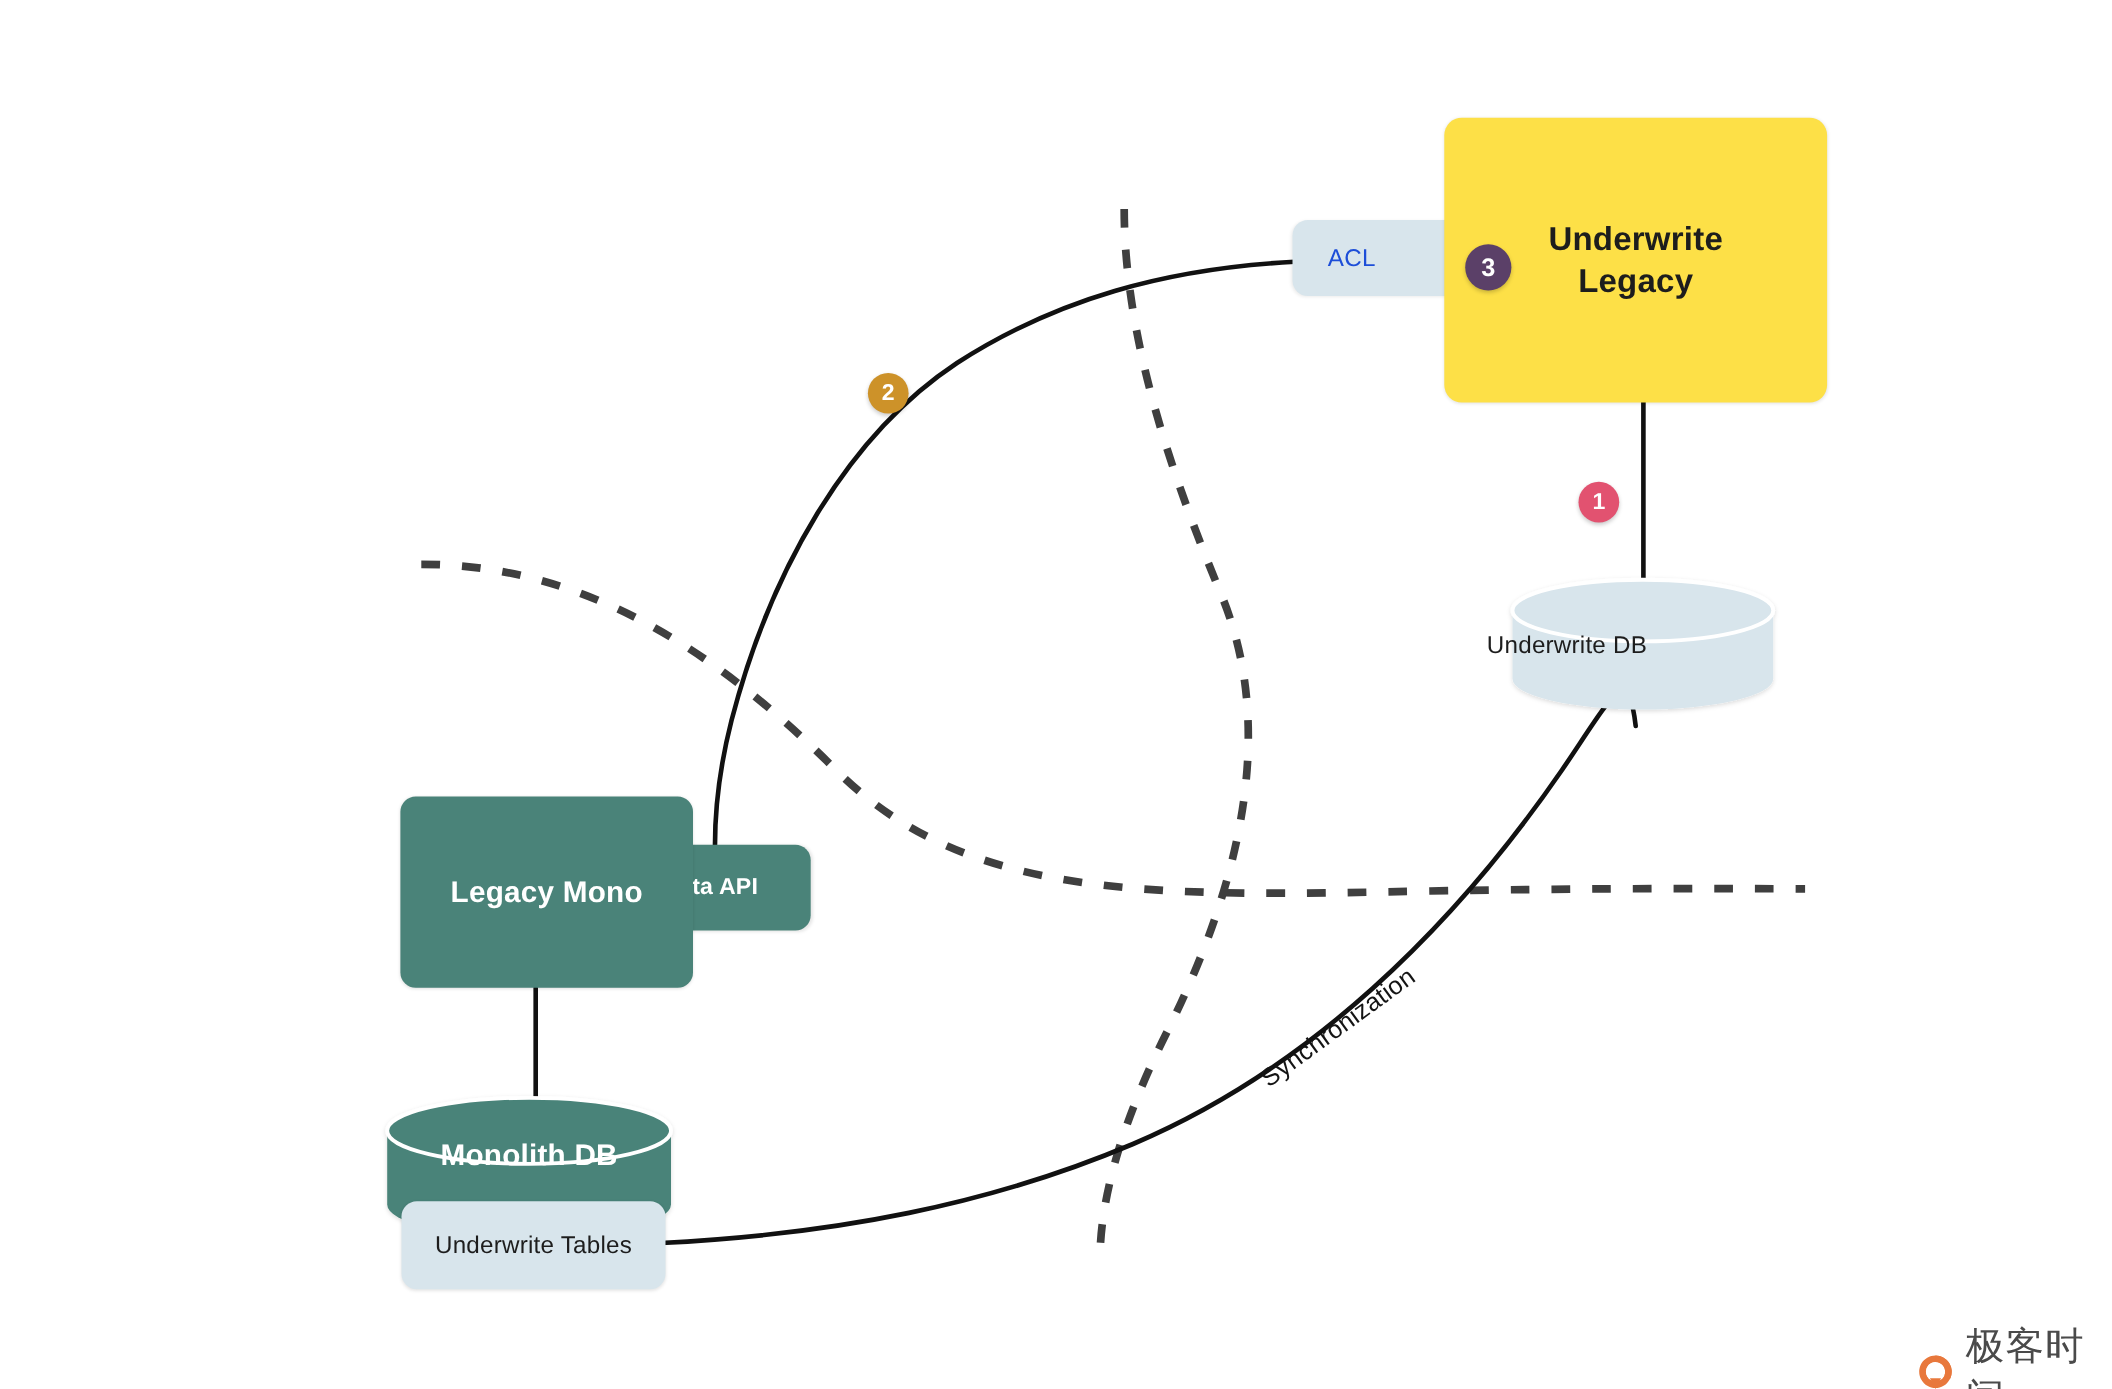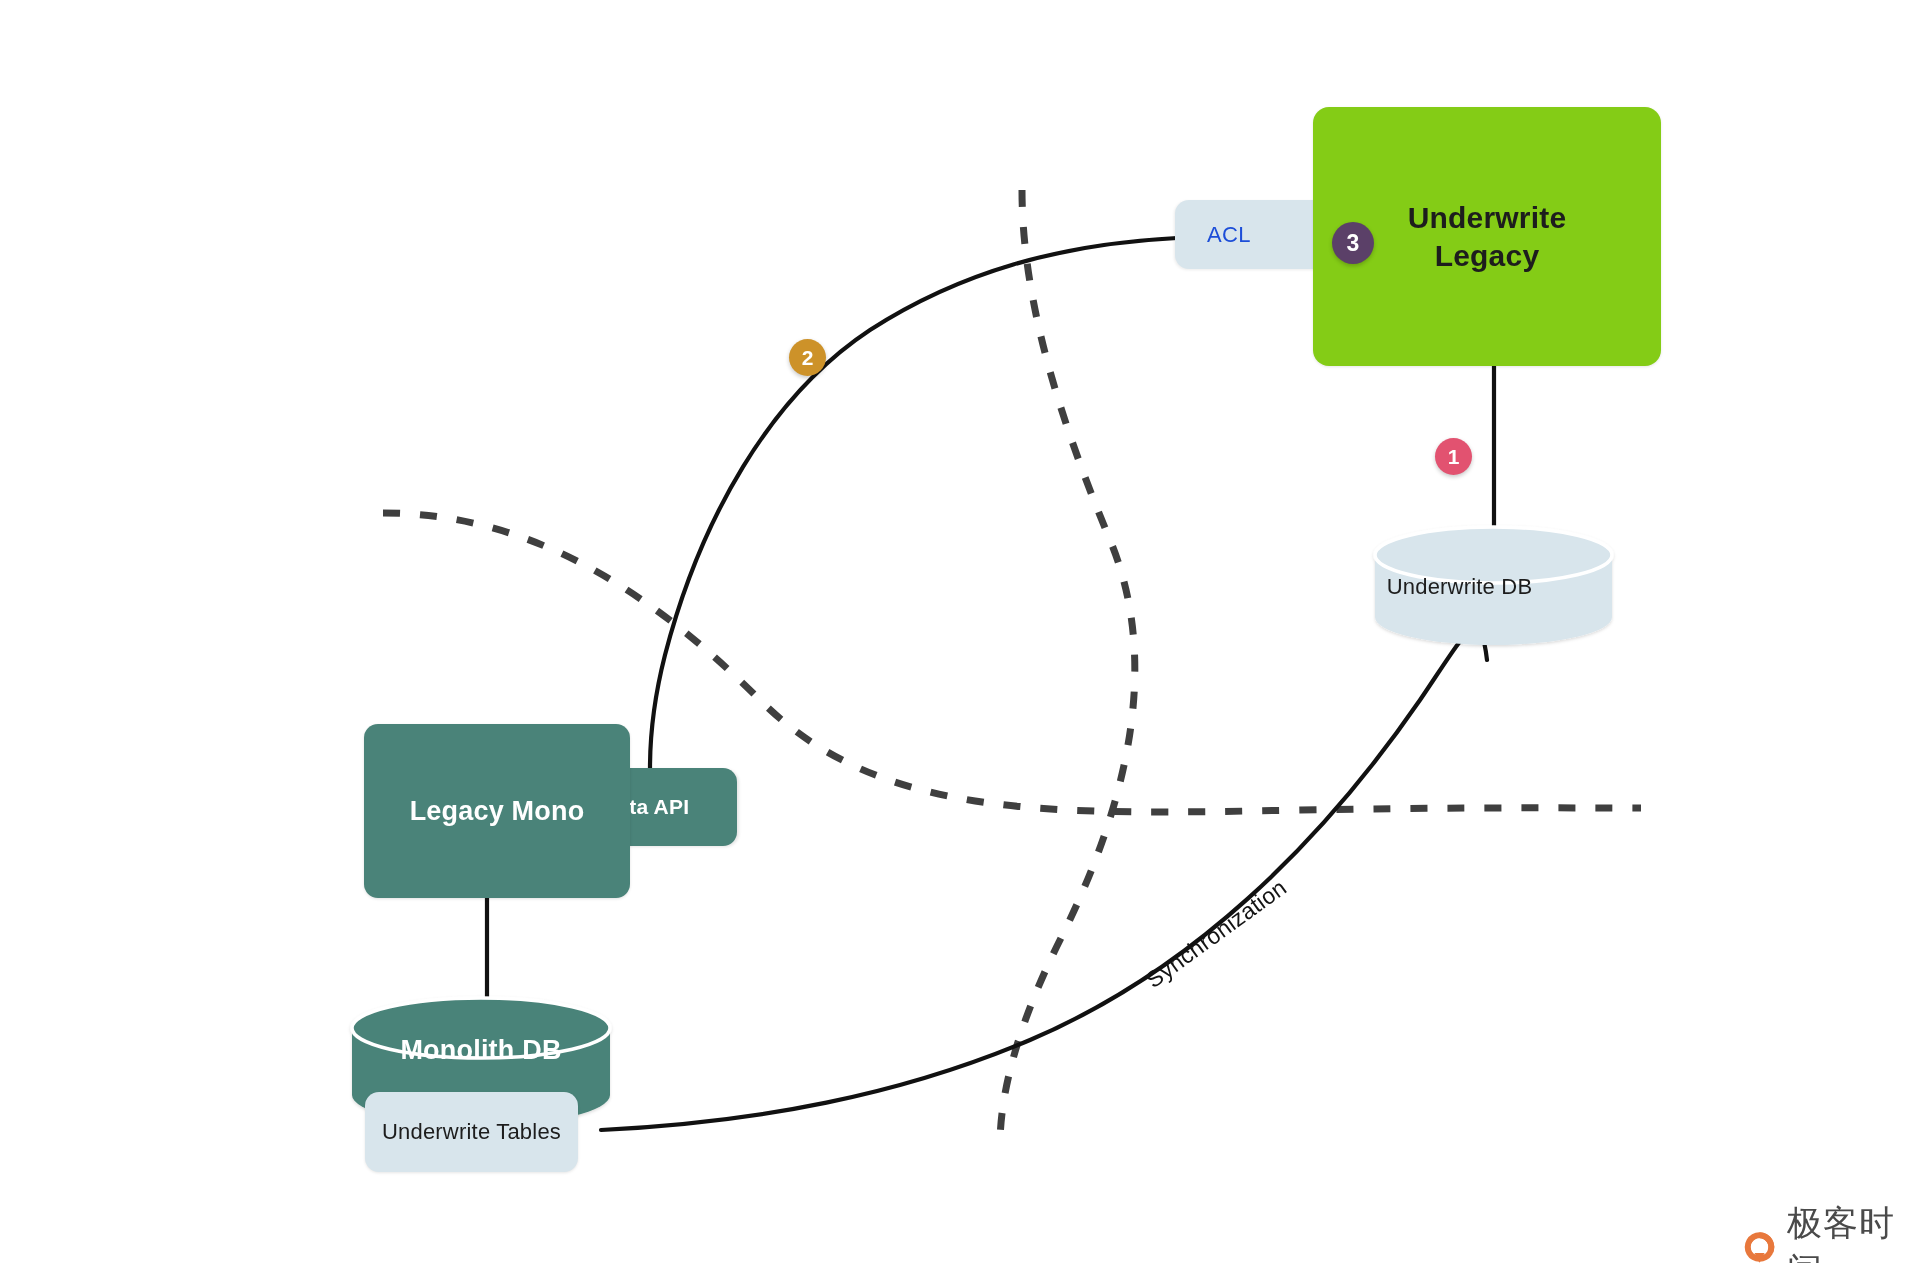--- a/index.html
+++ b/index.html
@@ -26,21 +26,21 @@
     display: flex;
     align-items: center;
     justify-content: center;
     text-align: center;
   }
 
   
   #underwrite-service {
     left: 1313px; top: 107px;
     width: 348px; height: 259px;
-    background: #84cc16;
+    background: #fde047;
     border-radius: 16px;
     box-shadow: 0 1px 3px rgba(0,0,0,0.10);
     z-index: 6;
   }
   #underwrite-service .label {
     font-size: 30px;
     font-weight: bold;
     color: #1d1d1d;
     line-height: 1.26;
     letter-spacing: 0.2px;
@@ -102,21 +102,21 @@
     position: absolute;
   }
   .cylinder .cyl-text {
     position: absolute;
     left: 0;
     width: 100%;
     text-align: center;
   }
 
   #underwrite-db {
-    left: 1341px; top: 527px;
+    left: 1306px; top: 527px;
     width: 237px; height: 125px;
     z-index: 4;
   }
   #underwrite-db .cyl-text {
     top: 47px;
     font-size: 22px;
     color: #1d1d1d;
     letter-spacing: 0.2px;
   }
 
@@ -129,21 +129,21 @@
     top: 40px;
     font-size: 27px;
     font-weight: bold;
     color: #ffffff;
     letter-spacing: 0.2px;
   }
 
   
   #underwrite-tables {
     left: 365px; top: 1092px;
-    width: 213px; height: 80px;
+    width: 240px; height: 80px;
     background: #d8e5ec;
     border-radius: 14px;
     box-shadow: 0 1px 3px rgba(0,0,0,0.10);
     z-index: 7;
   }
   #underwrite-tables .label {
     font-size: 22px;
     color: #1d1d1d;
     letter-spacing: 0.2px;
   }

